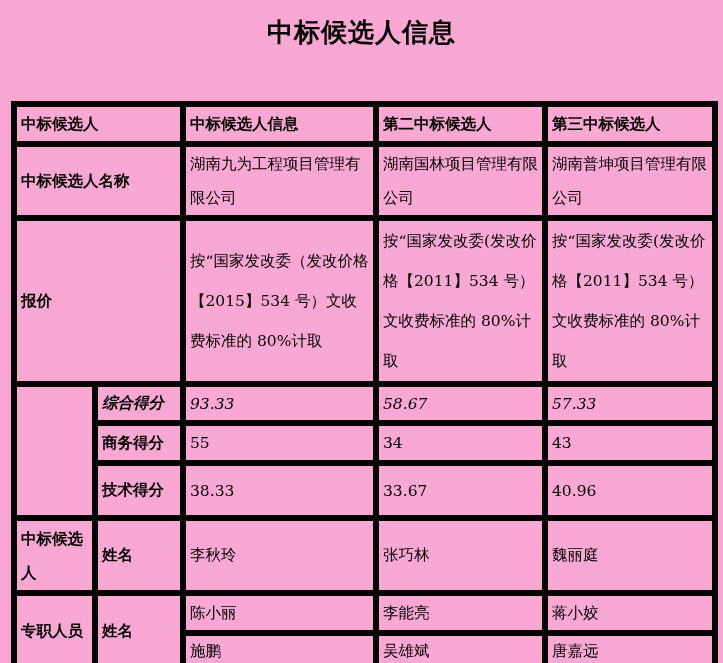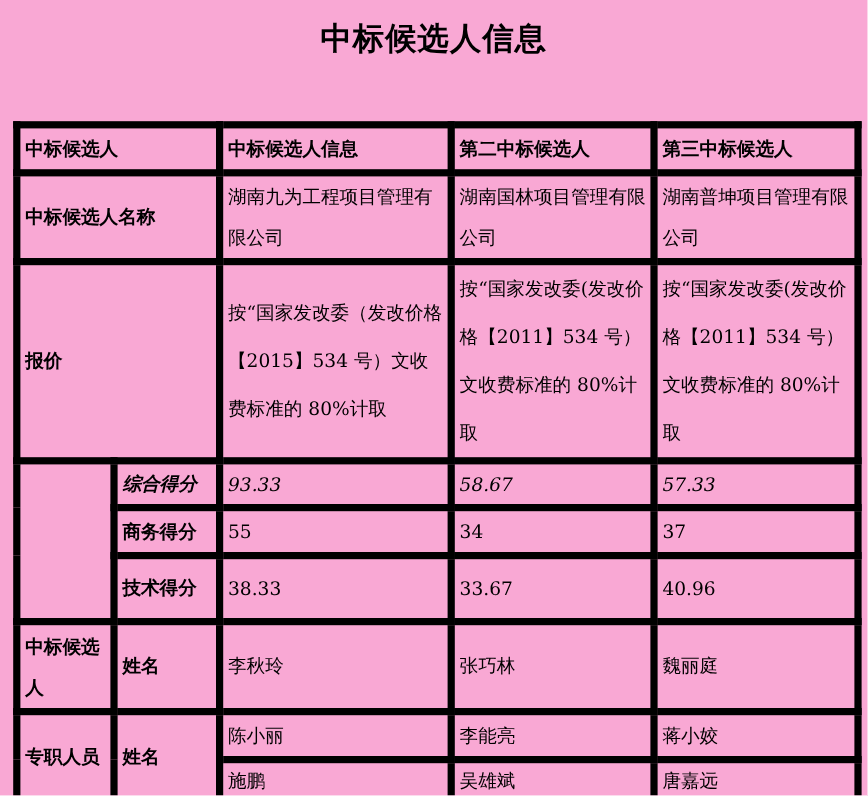--- a/index.html
+++ b/index.html
@@ -113,21 +113,21 @@
         <td class="lbl">综合得分</td>
         <td>93.33</td>
         <td>58.67</td>
         <td>57.33</td>
       </tr>
 
       <tr class="r5">
         <td class="lbl">商务得分</td>
         <td>55</td>
         <td>34</td>
-        <td>37</td>
+        <td>43</td>
       </tr>
 
       <tr class="r6">
         <td class="lbl">技术得分</td>
         <td>38.33</td>
         <td>33.67</td>
         <td>40.96</td>
       </tr>
 
       <tr class="r7">

